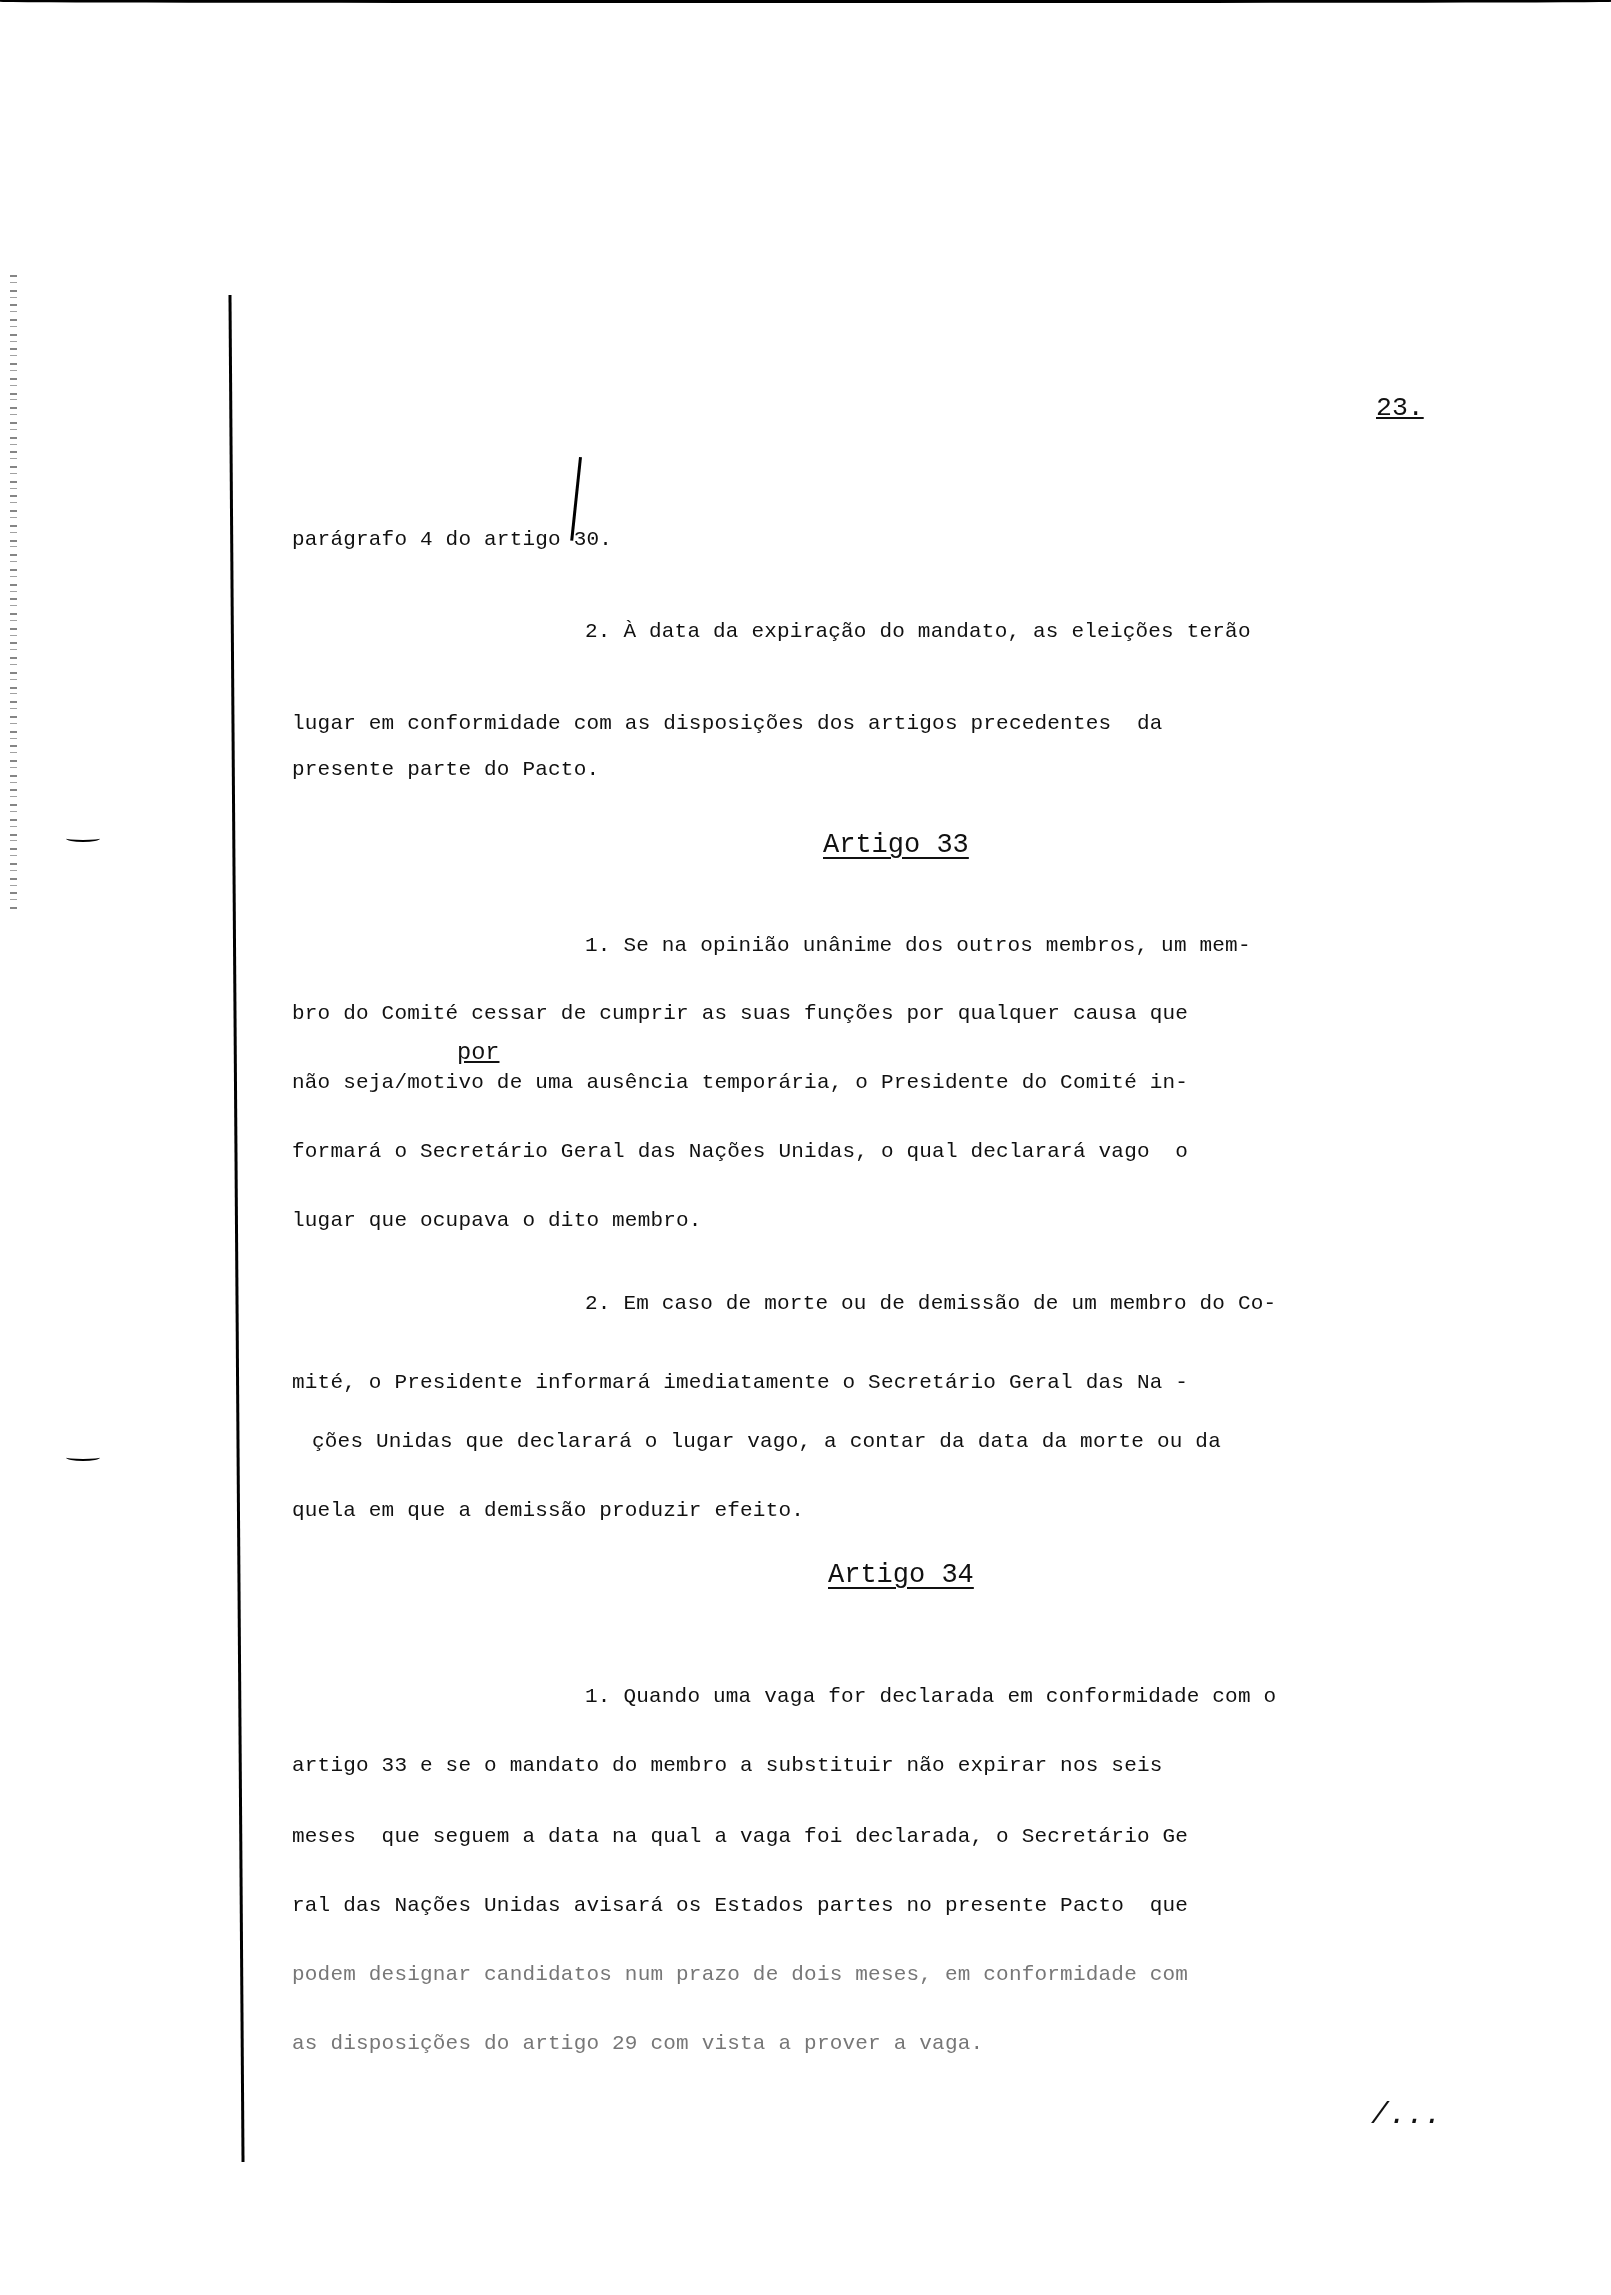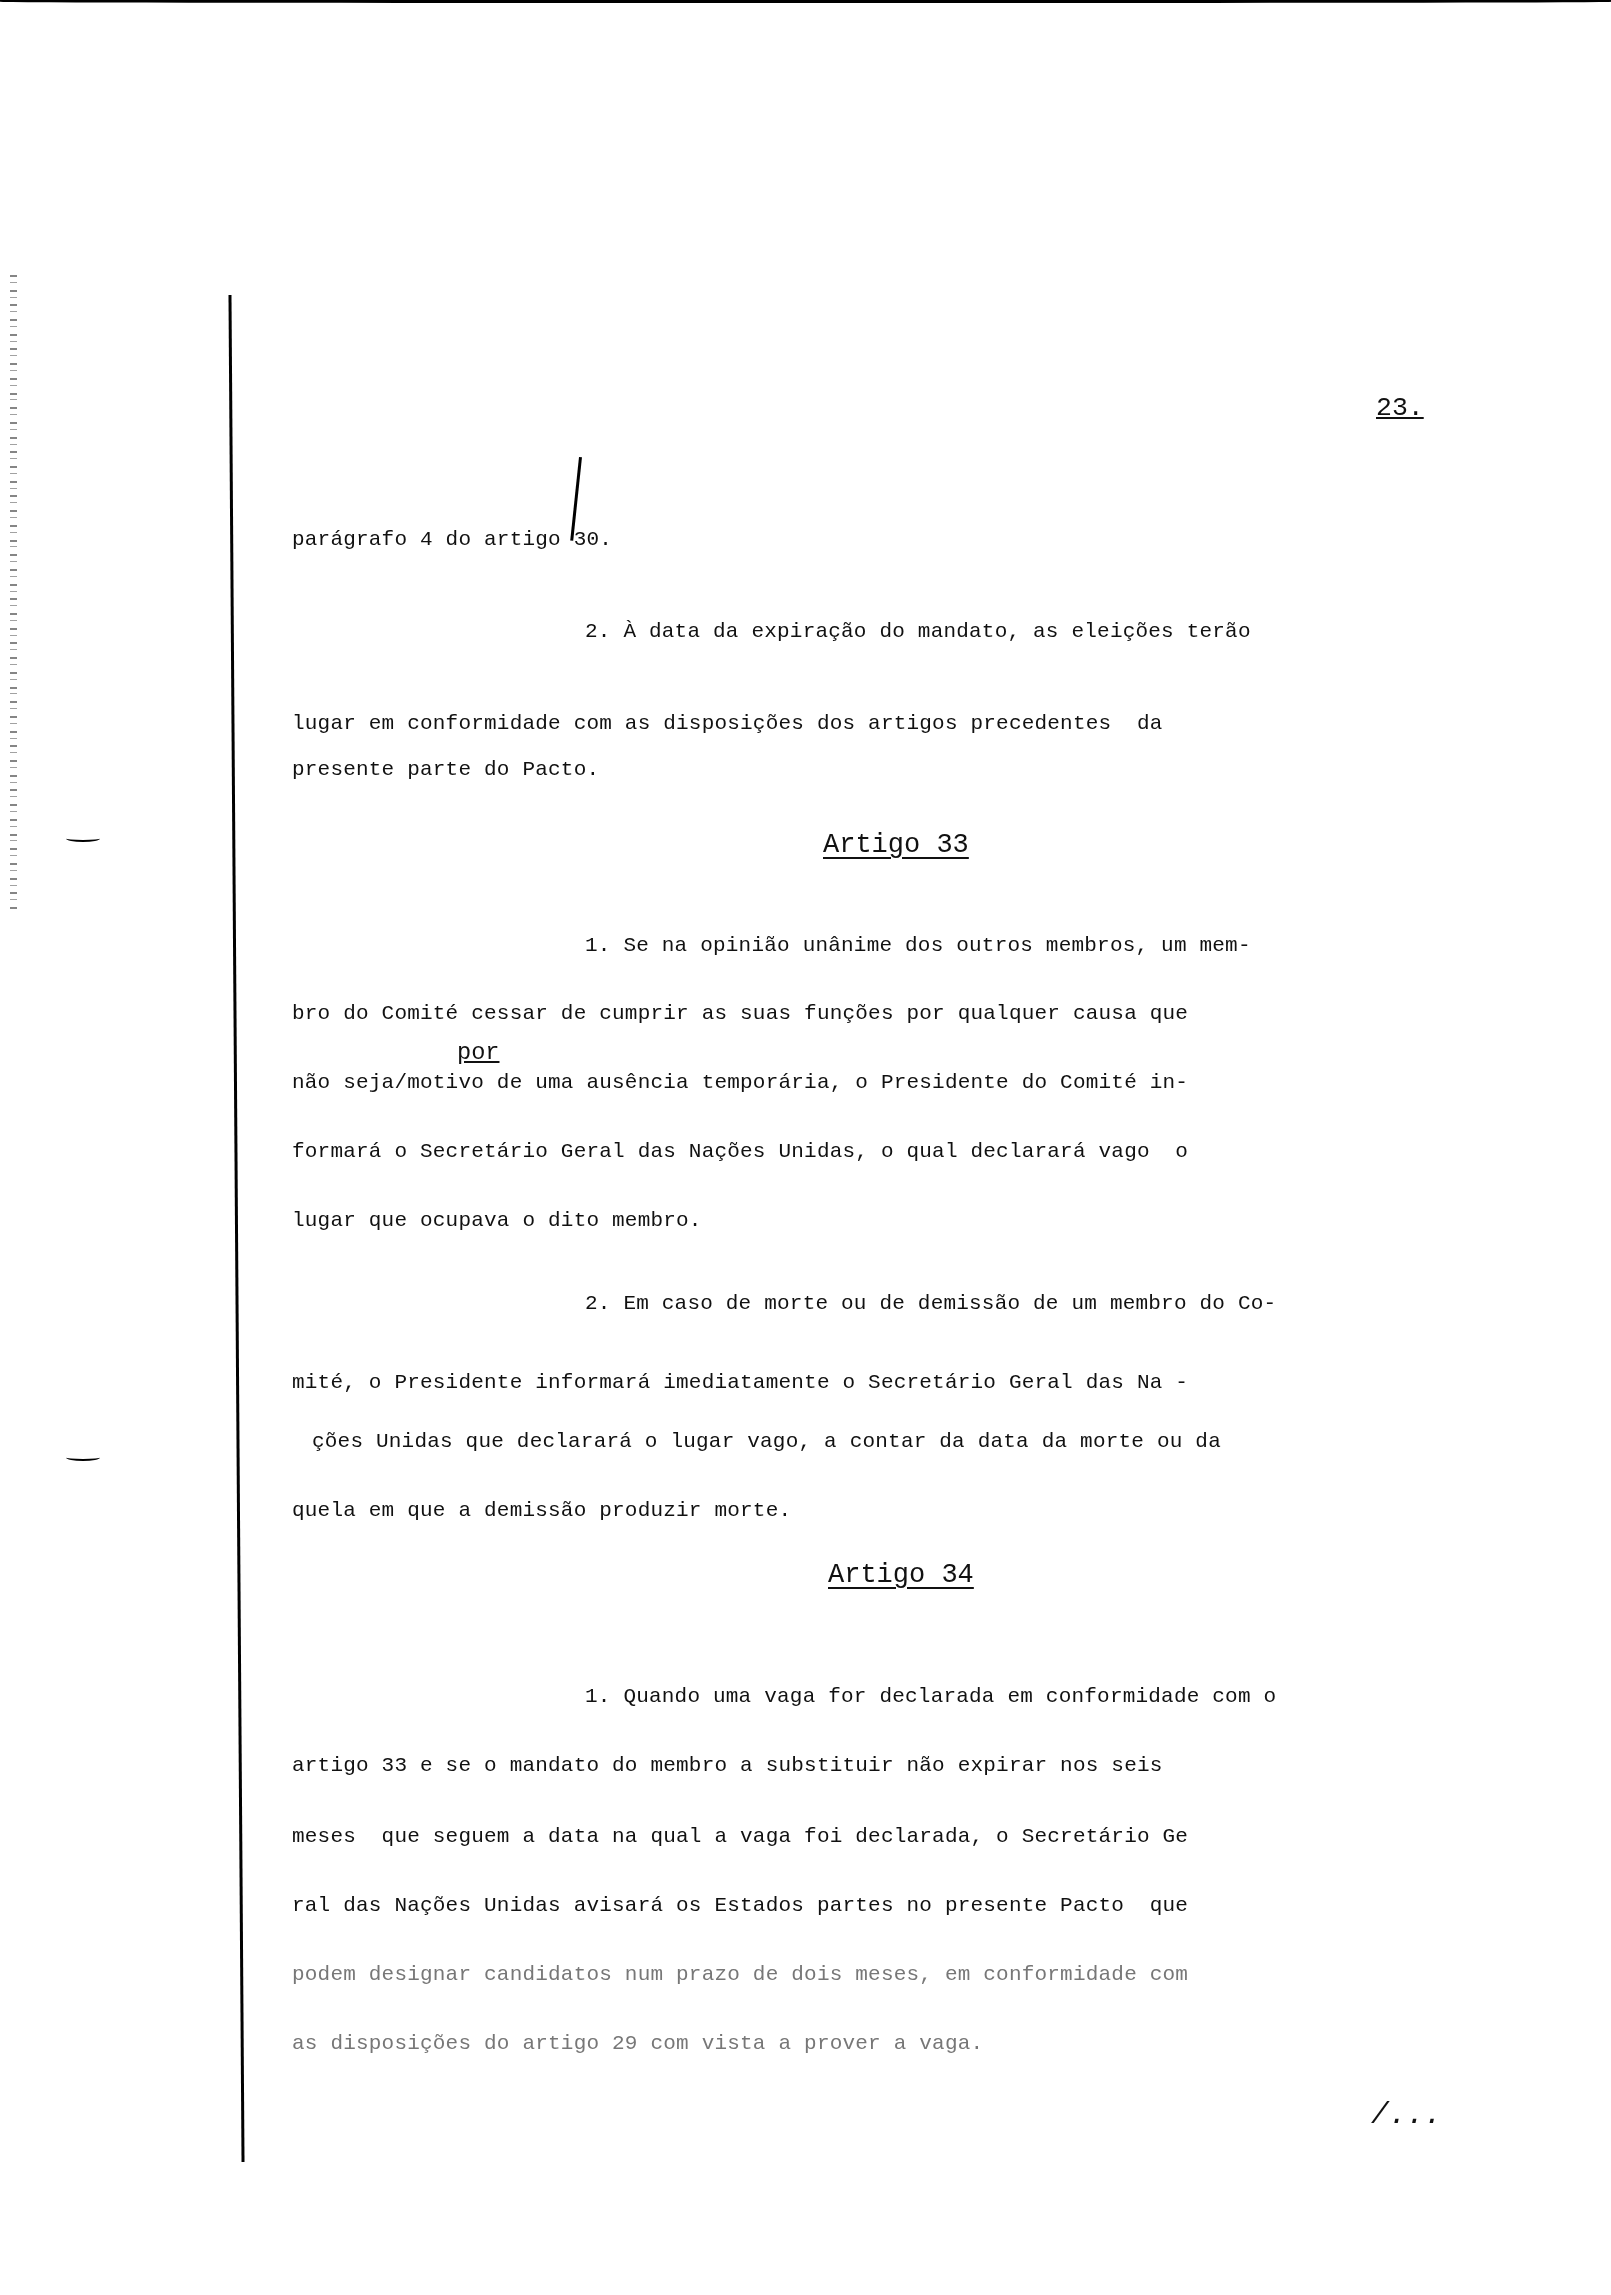--- a/index.html
+++ b/index.html
@@ -71,21 +71,21 @@
 <div class="line indent" style="top:934px;">1. Se na opinião unânime dos outros membros, um mem-</div>
 <div class="line" style="top:1002px;">bro do Comité cessar de cumprir as suas funções por qualquer causa que</div>
 <div class="interlinear" style="left:457px; top:1039px;">por</div>
 <div class="line" style="top:1071px;">não seja/motivo de uma ausência temporária, o Presidente do Comité in-</div>
 <div class="line" style="top:1140px;">formará o Secretário Geral das Nações Unidas, o qual declarará vago  o</div>
 <div class="line" style="top:1209px;">lugar que ocupava o dito membro.</div>
 
 <div class="line indent" style="top:1292px;">2. Em caso de morte ou de demissão de um membro do Co-</div>
 <div class="line" style="top:1361px;margin-top:10px;">mité, o Presidente informará imediatamente o Secretário Geral das Na -</div>
 <div class="line" style="top:1430px;margin-left:20px;">ções Unidas que declarará o lugar vago, a contar da data da morte ou da</div>
-<div class="line" style="top:1499px;">quela em que a demissão produzir morte.</div>
+<div class="line" style="top:1499px;">quela em que a demissão produzir efeito.</div>
 
 <div class="heading" style="left:828px; top:1560px;">Artigo 34</div>
 
 <div class="line indent" style="top:1685px;">1. Quando uma vaga for declarada em conformidade com o</div>
 <div class="line" style="top:1754px;">artigo 33 e se o mandato do membro a substituir não expirar nos seis</div>
 <div class="line" style="top:1825px;">meses  que seguem a data na qual a vaga foi declarada, o Secretário Ge</div>
 <div class="line" style="top:1894px;">ral das Nações Unidas avisará os Estados partes no presente Pacto  que</div>
 <div class="line faded" style="top:1963px;text-align:right;">podem designar candidatos num prazo de dois meses, em conformidade com</div>
 <div class="line faded" style="top:2032px;">as disposições do artigo 29 com vista a prover a vaga.</div>
 

